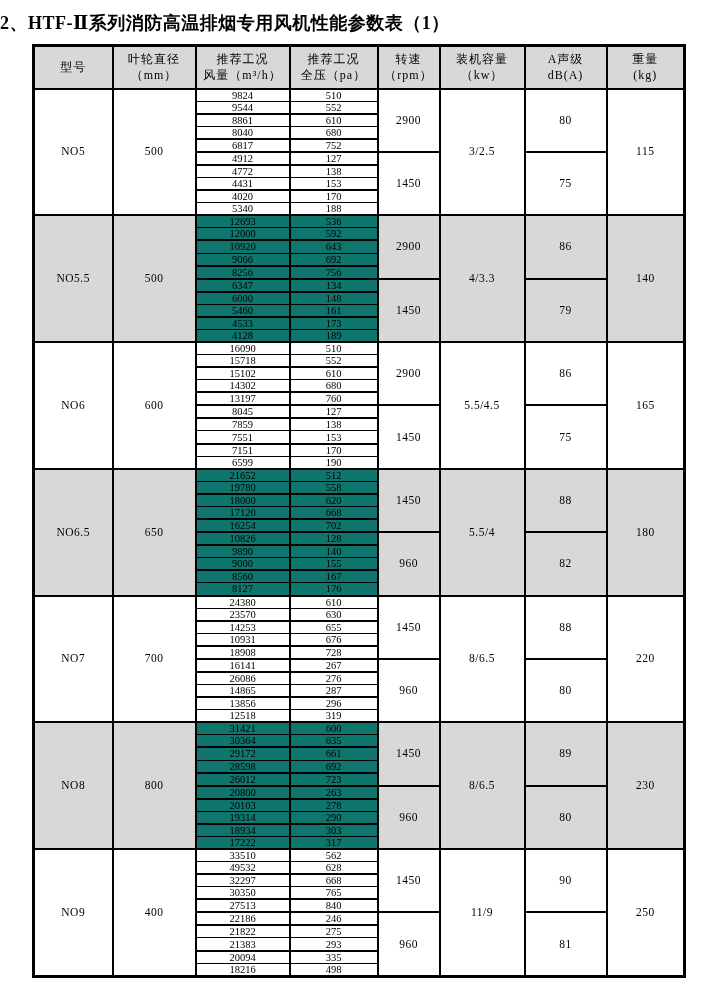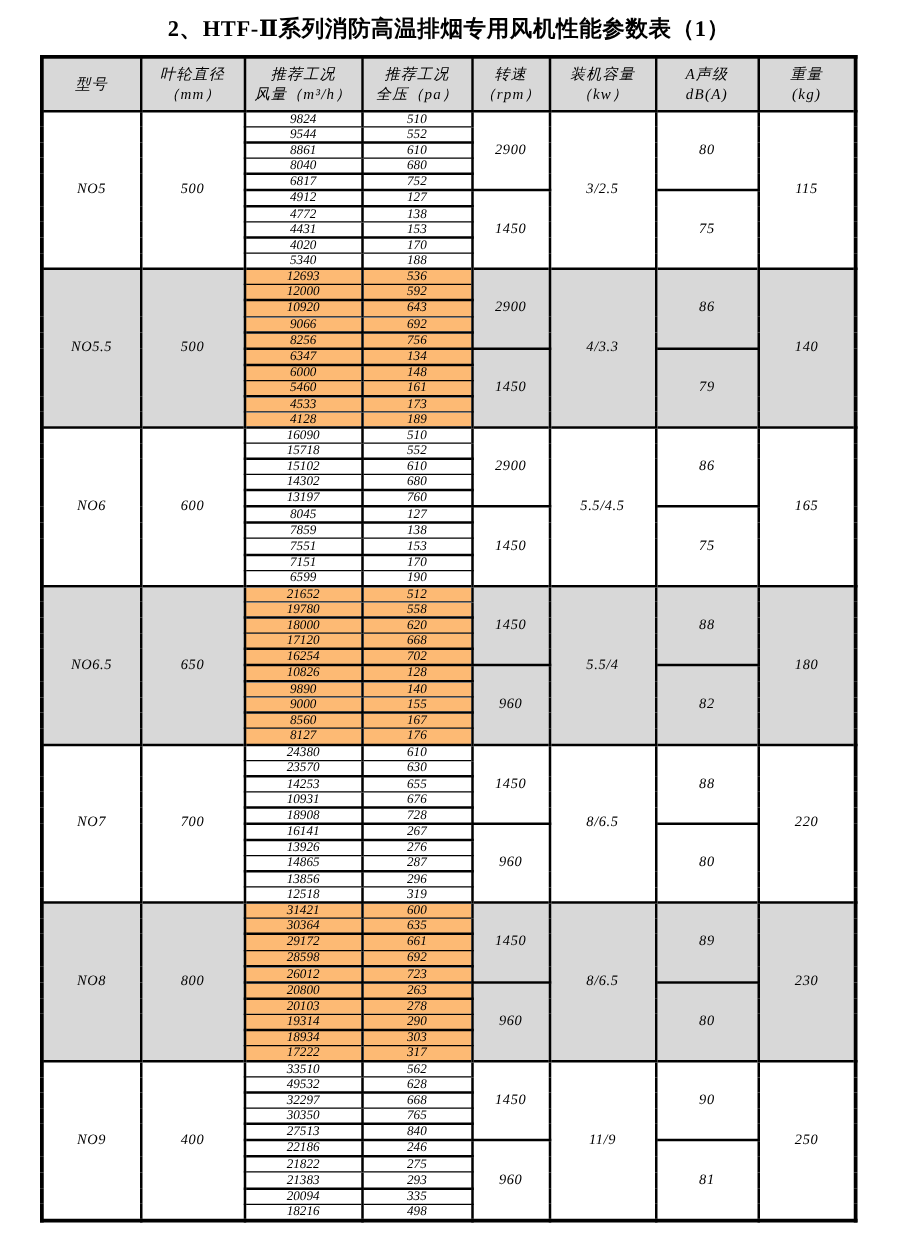--- a/index.html
+++ b/index.html
@@ -5,34 +5,32 @@
   * { box-sizing: border-box; }
   html, body {
     margin: 0; padding: 0;
     width: 718px; height: 996px;
     background: #ffffff;
     font-family: "Liberation Serif", "DejaVu Serif", serif;
     color: #000;
     overflow: hidden;
   }
   .page-title {
-    text-align: center;
     font-size: 18px;
     font-weight: bold;
     letter-spacing: 0.5px;
     margin: 11px 0 9px 0;
     line-height: 24px;
   }
   table.perf {
     border-collapse: collapse;
     table-layout: fixed;
     width: 651px;
     margin: 0 auto;
     border: 3px solid #000;
-    font-style: italic;
   }
   col.c1 { width: 79px; }
   col.c2 { width: 83px; }
   col.c3 { width: 94px; }
   col.c4 { width: 88px; }
   col.c5 { width: 62px; }
   col.c6 { width: 85px; }
   col.c7 { width: 82px; }
   col.c8 { width: 78px; }
   th, td {
@@ -55,21 +53,21 @@
   }
   tbody { border-top: 2px solid #000; }
   tbody td {
     height: 12.6px;
     font-size: 10.5px;
     line-height: 11px;
   }
   td.big { font-size: 11.5px; letter-spacing: 0.5px; }
   
   tbody.shaded td { background: #d8d8d8; }
-  tbody.shaded td.flow, tbody.shaded td.press { background: #fdba74; }
+  tbody.shaded td.flow, tbody.shaded td.press { background: #0f766e; }
   
   tbody tr:nth-child(even) td.flow,
   tbody tr:nth-child(even) td.press { border-bottom-width: 2px; }
   
   td.group-end { border-bottom: 2.5px solid #000 !important; }
 </style>
 </head>
 <body>
 
 <div class="page-title">2、HTF-Ⅱ系列消防高温排烟专用风机性能参数表（1）</div>
@@ -347,21 +345,21 @@
         <td class="flow group-end">18908</td>
         <td class="press group-end">728</td>
       </tr>
       <tr>
         <td class="flow">16141</td>
         <td class="press">267</td>
         <td rowspan="5" class="big">960</td>
         <td rowspan="5" class="big">80</td>
       </tr>
       <tr>
-        <td class="flow">13926</td>
+        <td class="flow">26086</td>
         <td class="press">276</td>
       </tr>
       <tr>
         <td class="flow">14865</td>
         <td class="press">287</td>
       </tr>
       <tr>
         <td class="flow">13856</td>
         <td class="press">296</td>
       </tr>

